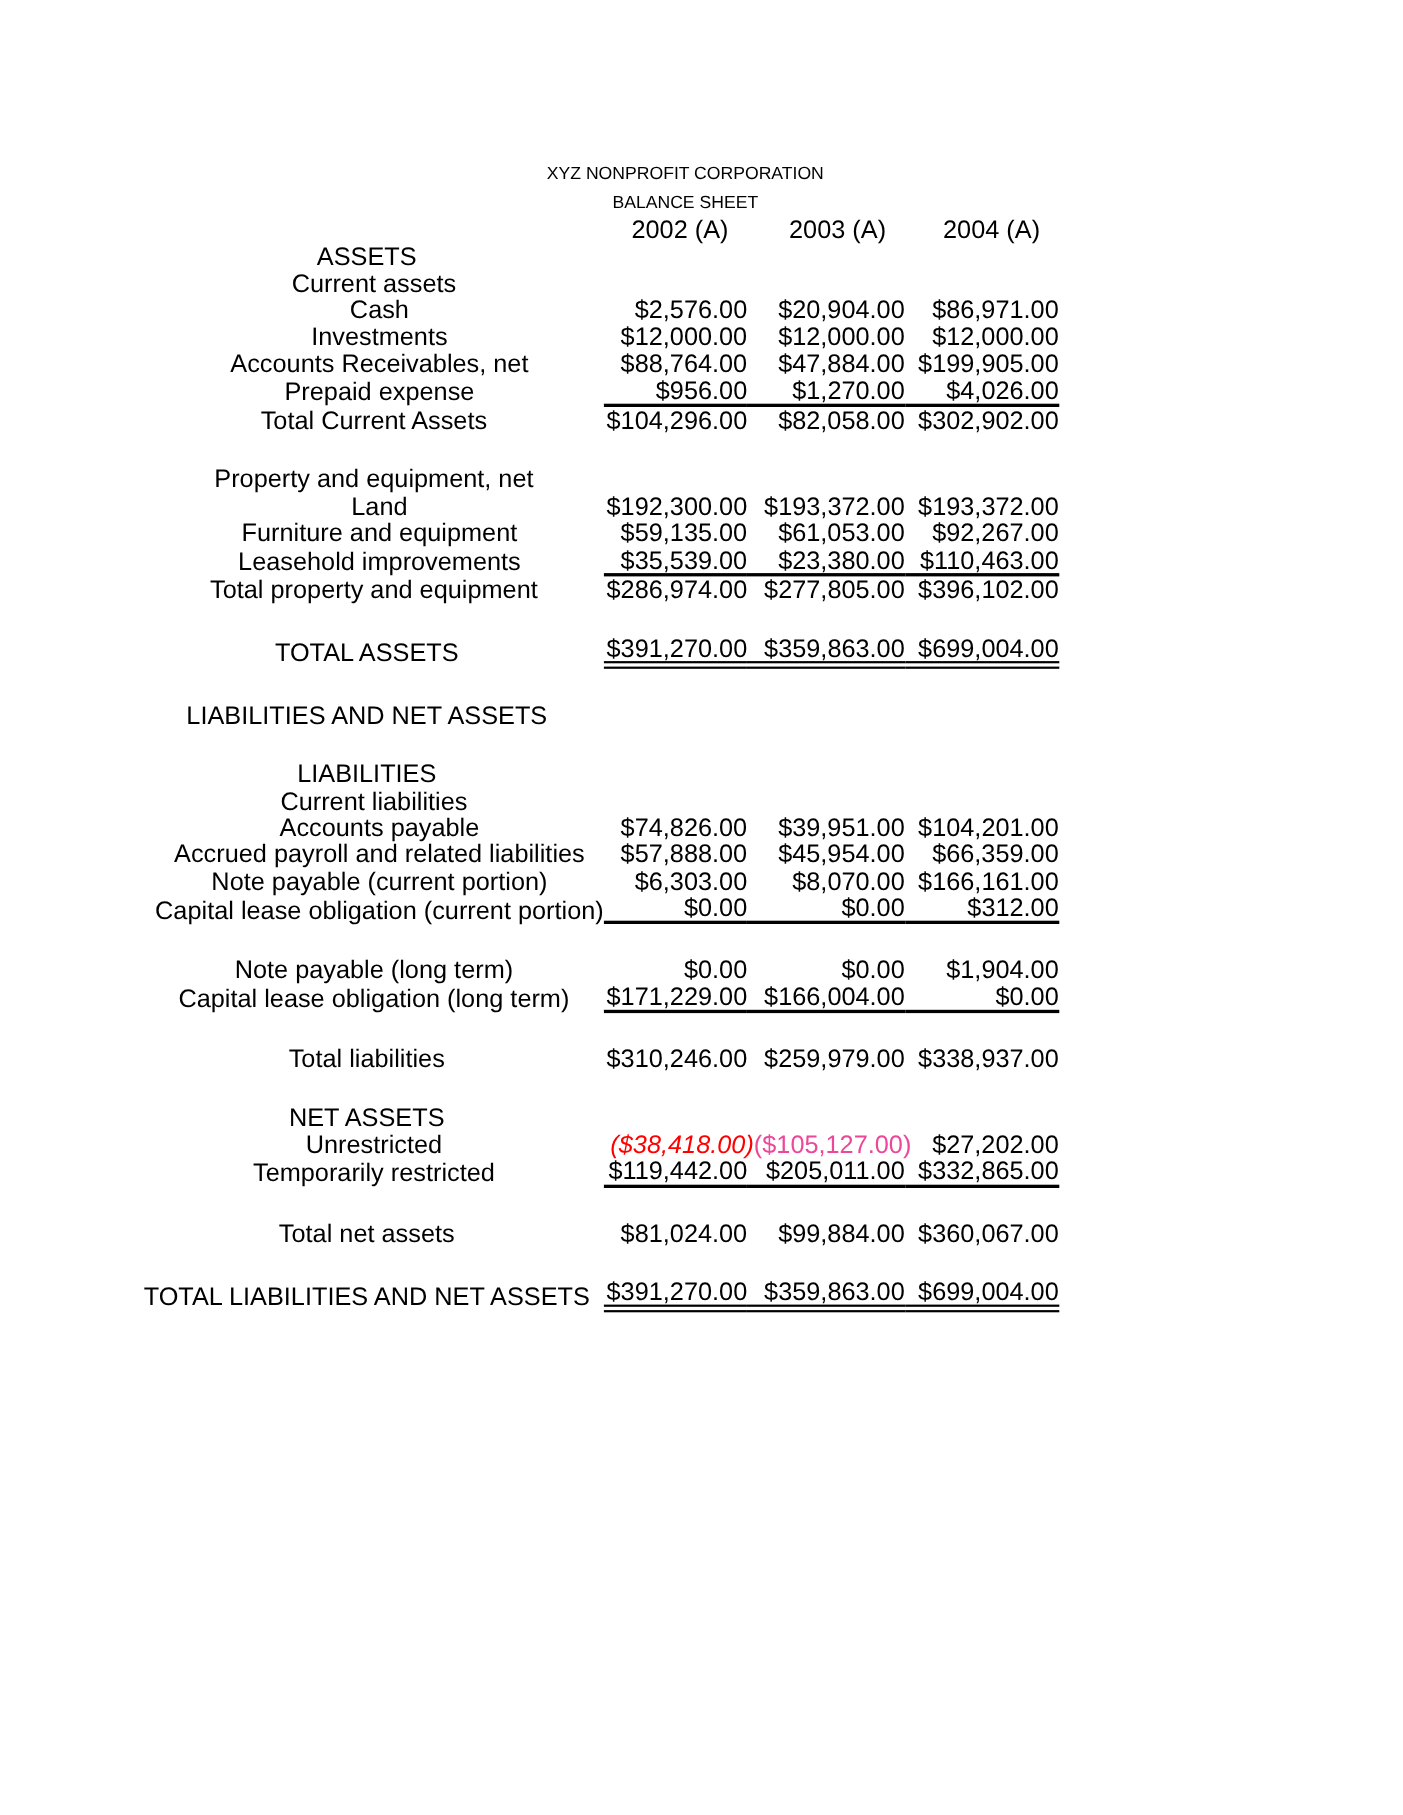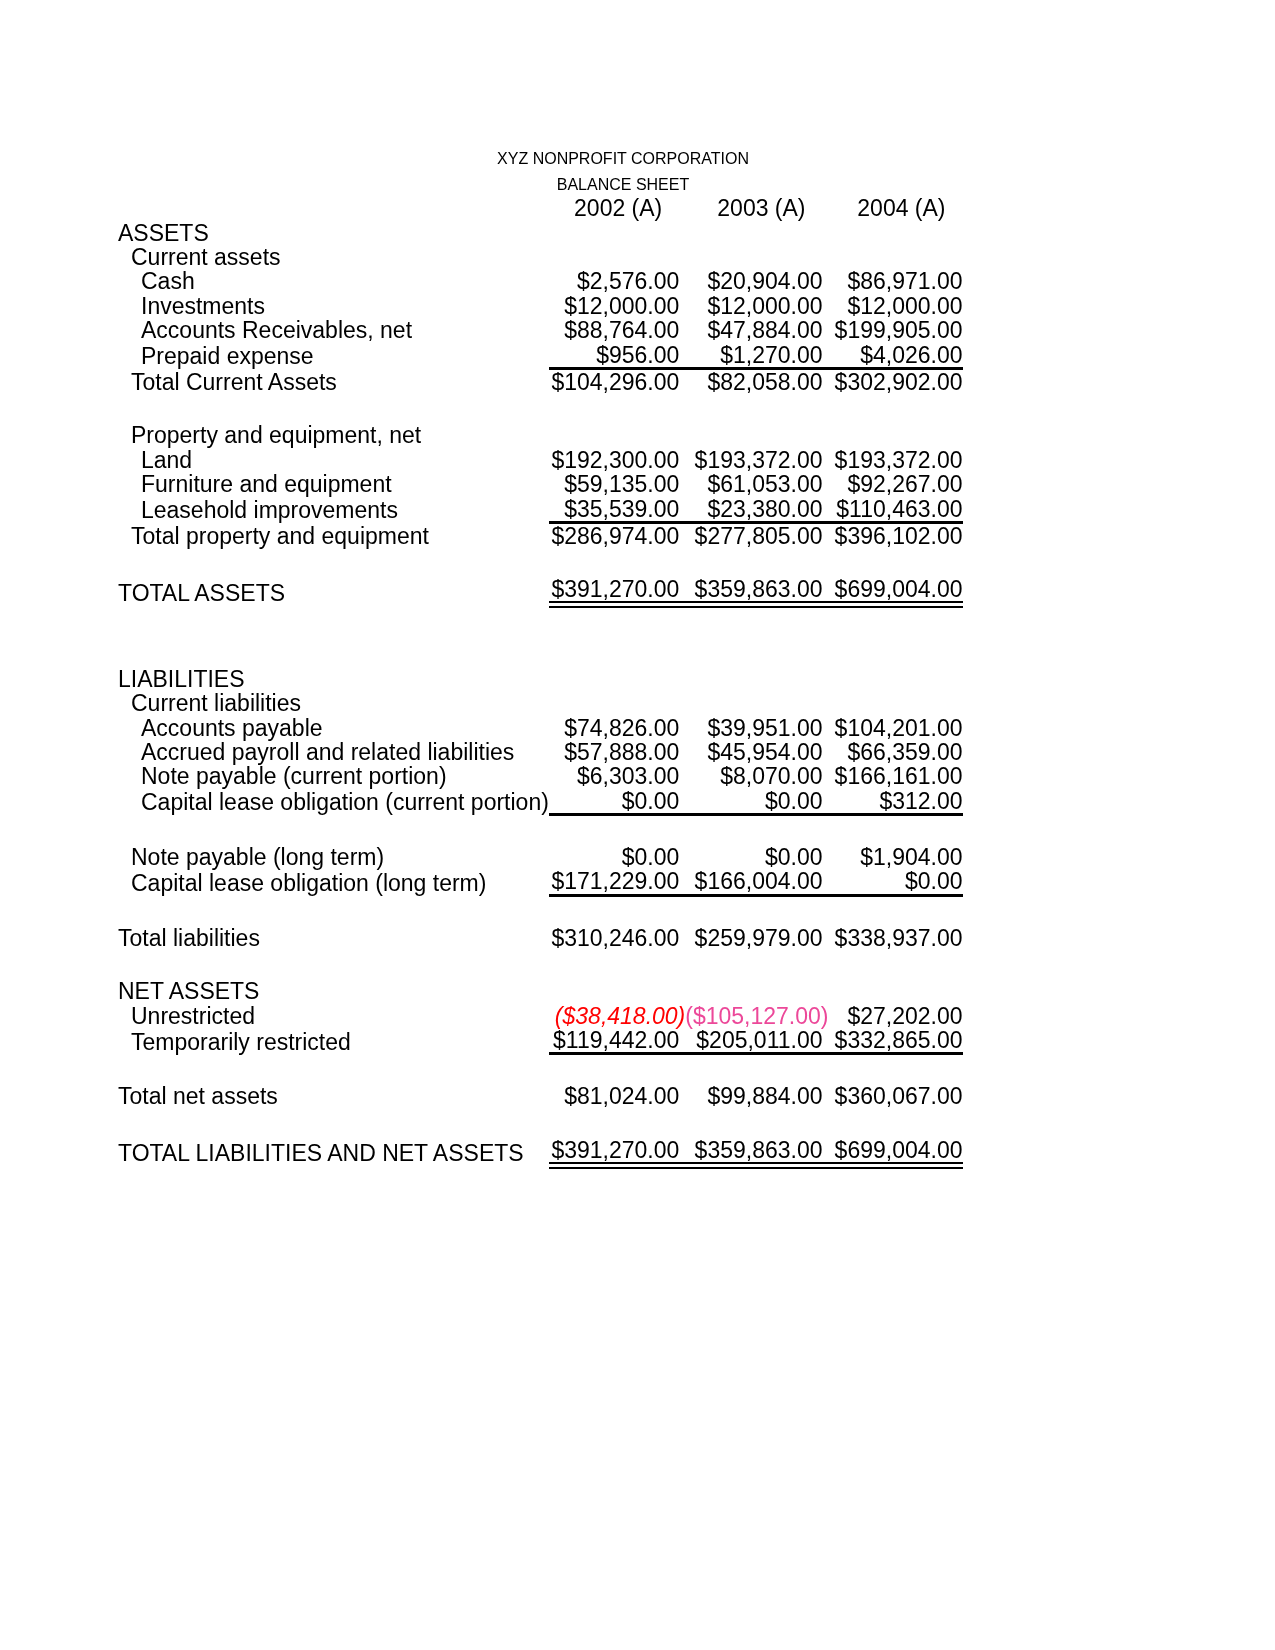--- a/index.html
+++ b/index.html
@@ -43,21 +43,21 @@
     height: 24.4px;
     vertical-align: bottom;
     white-space: nowrap;
     font-weight: normal;
     line-height: 1.05;
   }
   th.colhead {
     text-align: right;
     padding-right: 17px;
   }
-  td.label { text-align: left; overflow: visible; }
+  td.label { text-align: center; overflow: visible; }
   td.num { text-align: right; }
   .indent-0 { padding-left: 1px; }
   .indent-1 { padding-left: 14px; }
   .indent-2 { padding-left: 24px; }
   tr.spacer td { height: 29px; }
   td.rule { border-bottom: 3px solid #000000; }
   td.rule-double { border-bottom: 7px double #000000; }
   span.neg { position: relative; left: 6px; }
 </style>
 </head>
@@ -175,20 +175,26 @@
           <td class="num rule-double"><span>$391,270.00</span></td>
           <td class="num rule-double"><span>$359,863.00</span></td>
           <td class="num rule-double"><span>$699,004.00</span></td>
         </tr>
         <tr class="spacer">
           <td class="label indent-0"></td>
           <td class="num"><span></span></td>
           <td class="num"><span></span></td>
           <td class="num"><span></span></td>
         </tr>
+        <tr>
+          <td class="label indent-0">LIABILITIES AND NET ASSETS</td>
+          <td class="num"><span></span></td>
+          <td class="num"><span></span></td>
+          <td class="num"><span></span></td>
+        </tr>
         <tr class="spacer">
           <td class="label indent-0"></td>
           <td class="num"><span></span></td>
           <td class="num"><span></span></td>
           <td class="num"><span></span></td>
         </tr>
         <tr>
           <td class="label indent-0">LIABILITIES</td>
           <td class="num"><span></span></td>
           <td class="num"><span></span></td>

